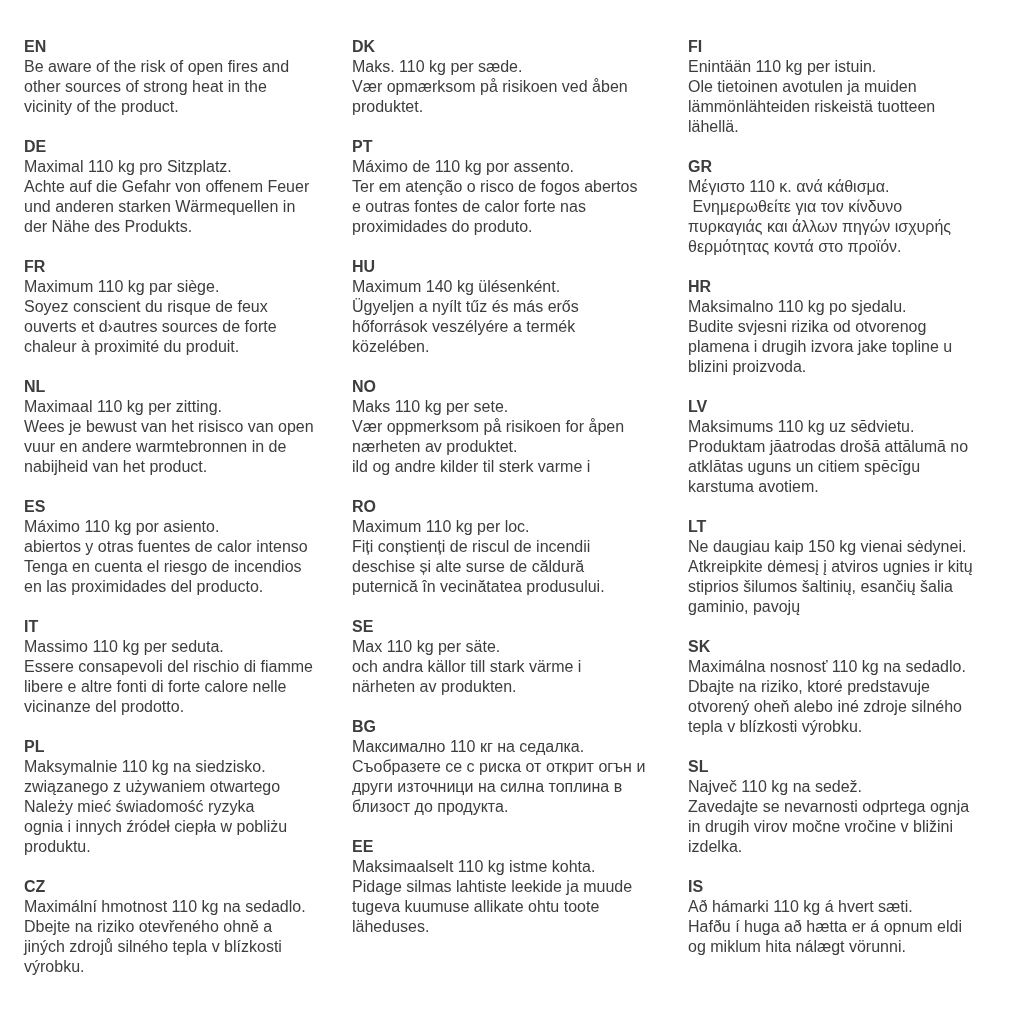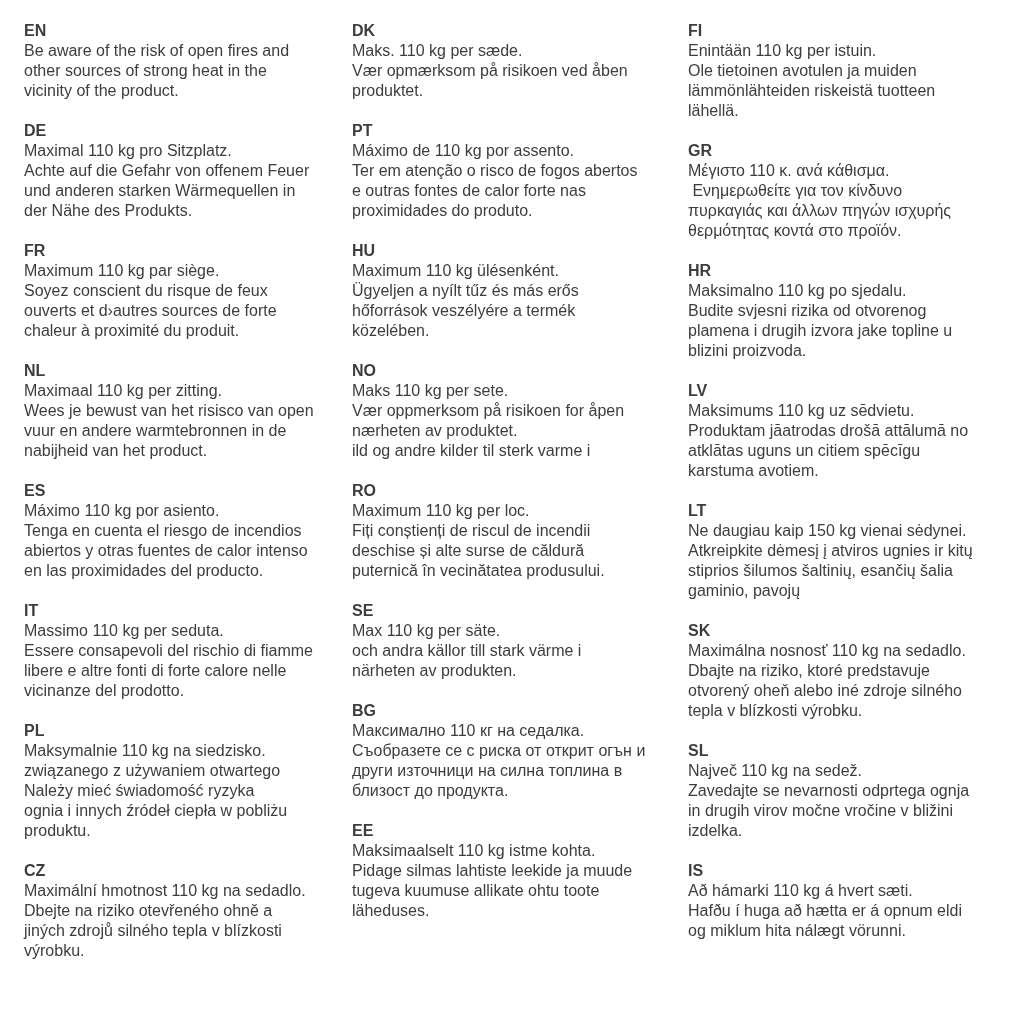--- a/index.html
+++ b/index.html
@@ -19,21 +19,21 @@
     color: #3d3d3d;
   }
   .columns {
     display: flex;
     align-items: flex-start;
   }
   .col { flex: 0 0 auto; }
   .col-0 { width: 328px; }
   .col-1 { width: 336px; }
   .col-2 { width: 336px; }
-  .block { margin: 0 0 20px 0; }
+  .block { margin: 16px 0 20px 0; }
   .code {
     font-size: 16px;
     line-height: 20px;
     font-weight: bold;
     white-space: pre;
   }
   .line {
     font-size: 16px;
     line-height: 20px;
     white-space: pre;
@@ -68,22 +68,22 @@
         <div class="block">
           <div class="code">NL</div>
           <div class="line">Maximaal 110 kg per zitting.</div>
           <div class="line">Wees je bewust van het risisco van open</div>
           <div class="line">vuur en andere warmtebronnen in de</div>
           <div class="line">nabijheid van het product.</div>
         </div>
         <div class="block">
           <div class="code">ES</div>
           <div class="line">Máximo 110 kg por asiento.</div>
+          <div class="line">abiertos y otras fuentes de calor intenso</div>
           <div class="line">Tenga en cuenta el riesgo de incendios</div>
-          <div class="line">abiertos y otras fuentes de calor intenso</div>
           <div class="line">en las proximidades del producto.</div>
         </div>
         <div class="block">
           <div class="code">IT</div>
           <div class="line">Massimo 110 kg per seduta.</div>
           <div class="line">Essere consapevoli del rischio di fiamme</div>
           <div class="line">libere e altre fonti di forte calore nelle</div>
           <div class="line">vicinanze del prodotto.</div>
         </div>
         <div class="block">
@@ -111,21 +111,21 @@
         </div>
         <div class="block">
           <div class="code">PT</div>
           <div class="line">Máximo de 110 kg por assento.</div>
           <div class="line">Ter em atenção o risco de fogos abertos</div>
           <div class="line">e outras fontes de calor forte nas</div>
           <div class="line">proximidades do produto.</div>
         </div>
         <div class="block">
           <div class="code">HU</div>
-          <div class="line">Maximum 110 kg ülésenként.</div>
+          <div class="line">Maximum 140 kg ülésenként.</div>
           <div class="line">Ügyeljen a nyílt tűz és más erős</div>
           <div class="line">hőforrások veszélyére a termék</div>
           <div class="line">közelében.</div>
         </div>
         <div class="block">
           <div class="code">NO</div>
           <div class="line">Maks 110 kg per sete.</div>
           <div class="line">Vær oppmerksom på risikoen for åpen</div>
           <div class="line">nærheten av produktet.</div>
           <div class="line">ild og andre kilder til sterk varme i</div>

